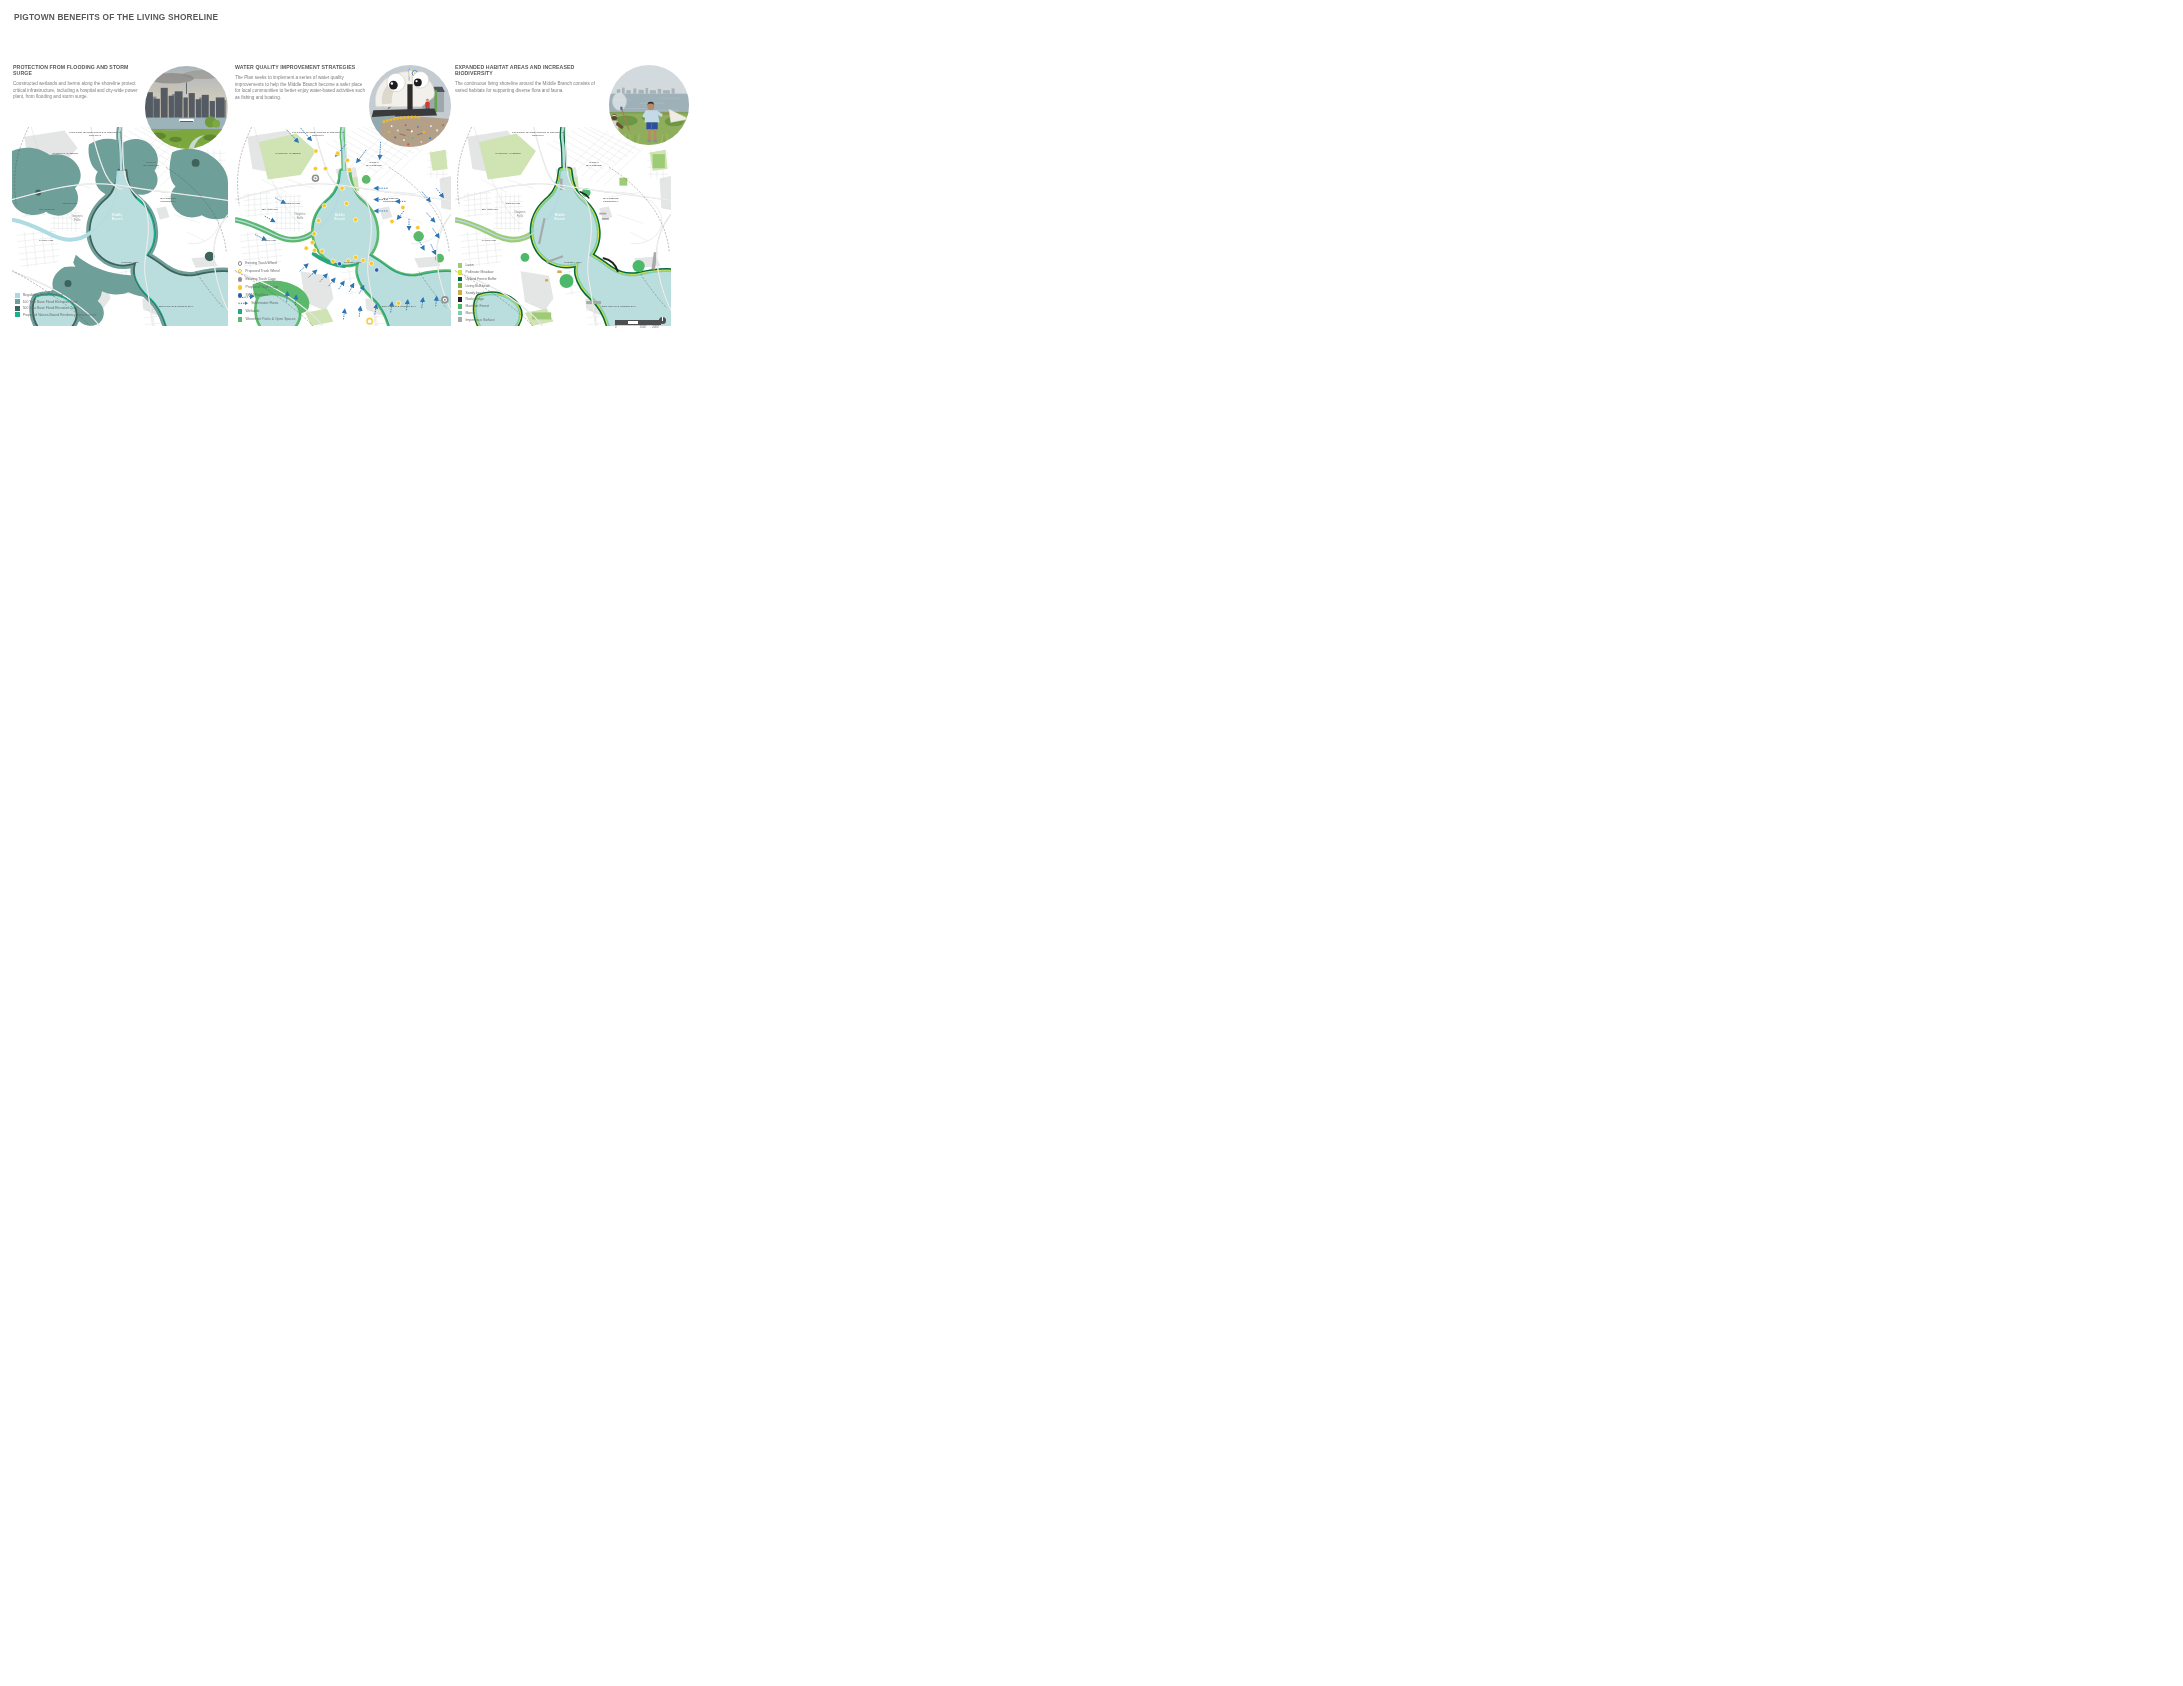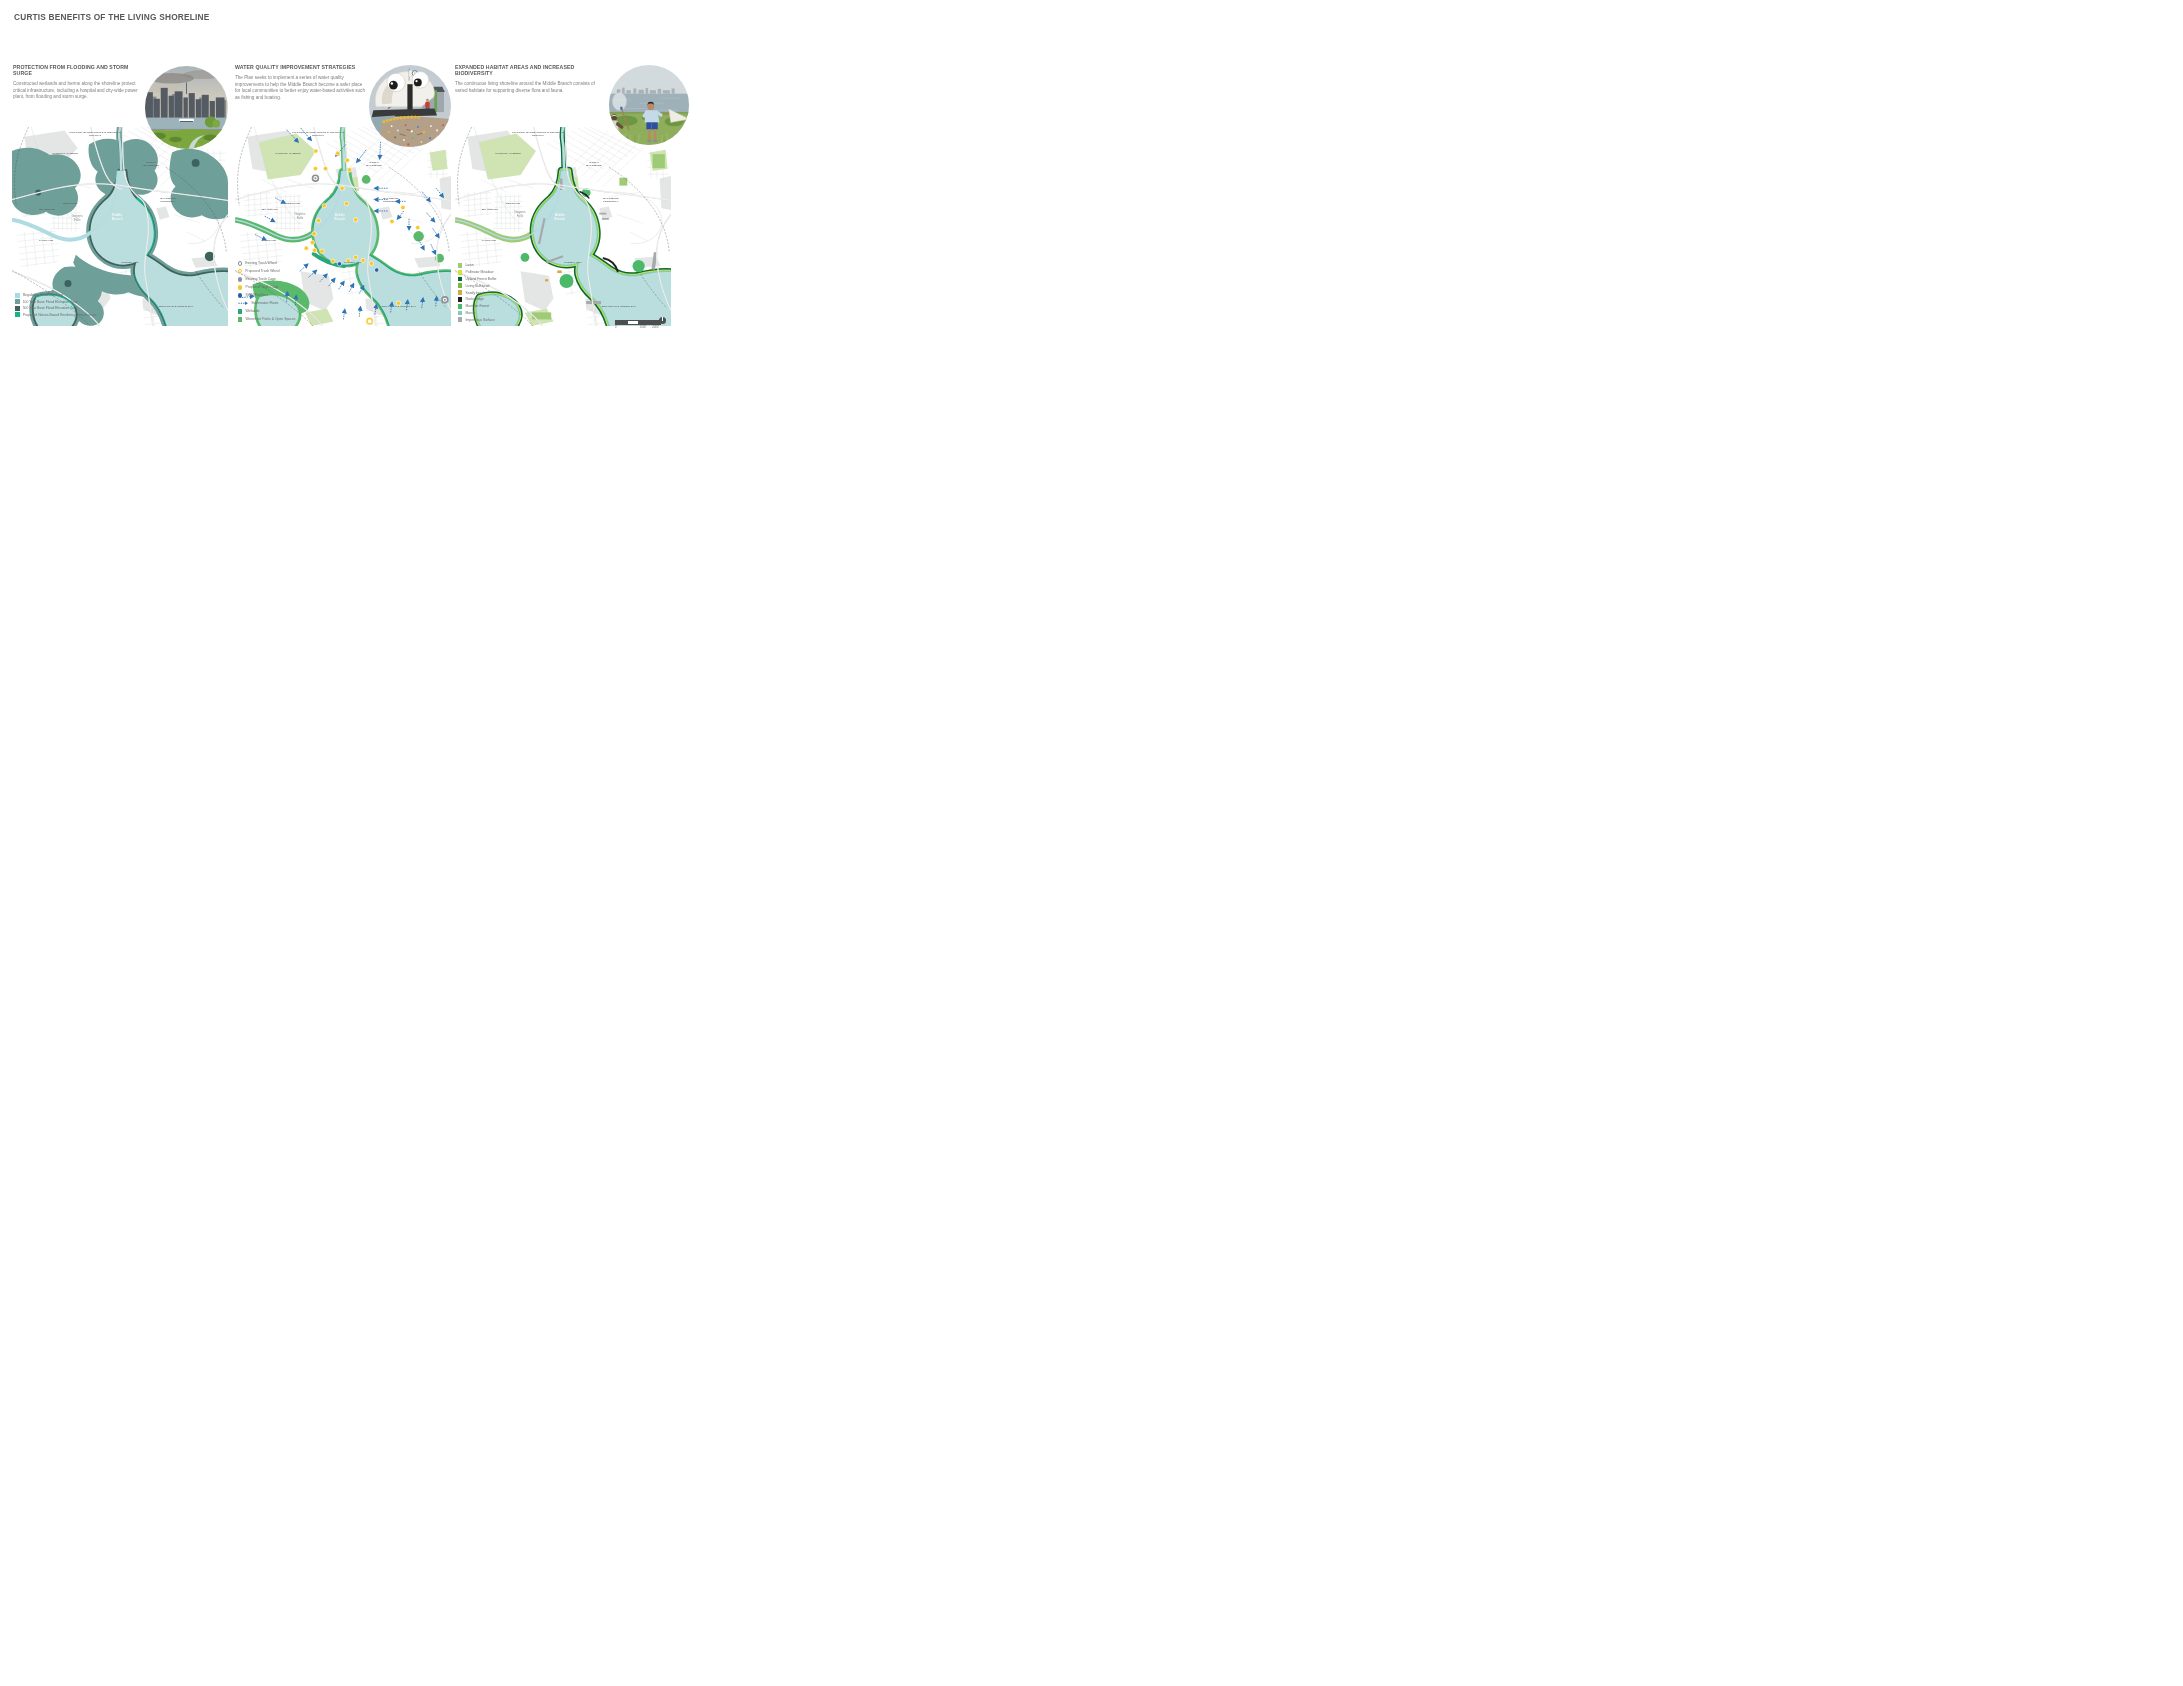--- a/index.html
+++ b/index.html
@@ -106,21 +106,21 @@
       <path d="M55,35 L140,15 L185,55 L150,110 L75,120 Z"></path>
       <path d="M445,58 L482,52 L486,96 L452,100 Z"></path>
       <path d="M255,118 L280,114 L284,146 L258,150 Z"></path>
       <path d="M160,425 L210,415 L225,445 L175,455 Z"></path>
     </g>
   </defs>
 </svg>
 
 <div class="page">
 
-  <div class="page-title">CURTIS BENEFITS OF THE LIVING SHORELINE</div>
+  <div class="page-title">PIGTOWN BENEFITS OF THE LIVING SHORELINE</div>
 
   <div class="panel" style="left:13px;width:131px;">
     <h2 class="panel-heading">PROTECTION FROM FLOODING AND STORM SURGE</h2>
     <p class="panel-text">Constructed wetlands and berms along the shoreline protect critical infrastructure, including a hospital and city-wide power plant, from flooding and storm surge.</p>
   </div>
   <div class="panel" style="left:235px;width:131px;">
     <h2 class="panel-heading">WATER QUALITY IMPROVEMENT STRATEGIES</h2>
     <p class="panel-text">The Plan seeks to implement a series of water quality improvements to help the Middle Branch become a safer place for local communities to better enjoy water-based activities such as fishing and boating.</p>
   </div>
   <div class="panel" style="left:455px;width:140px;">

